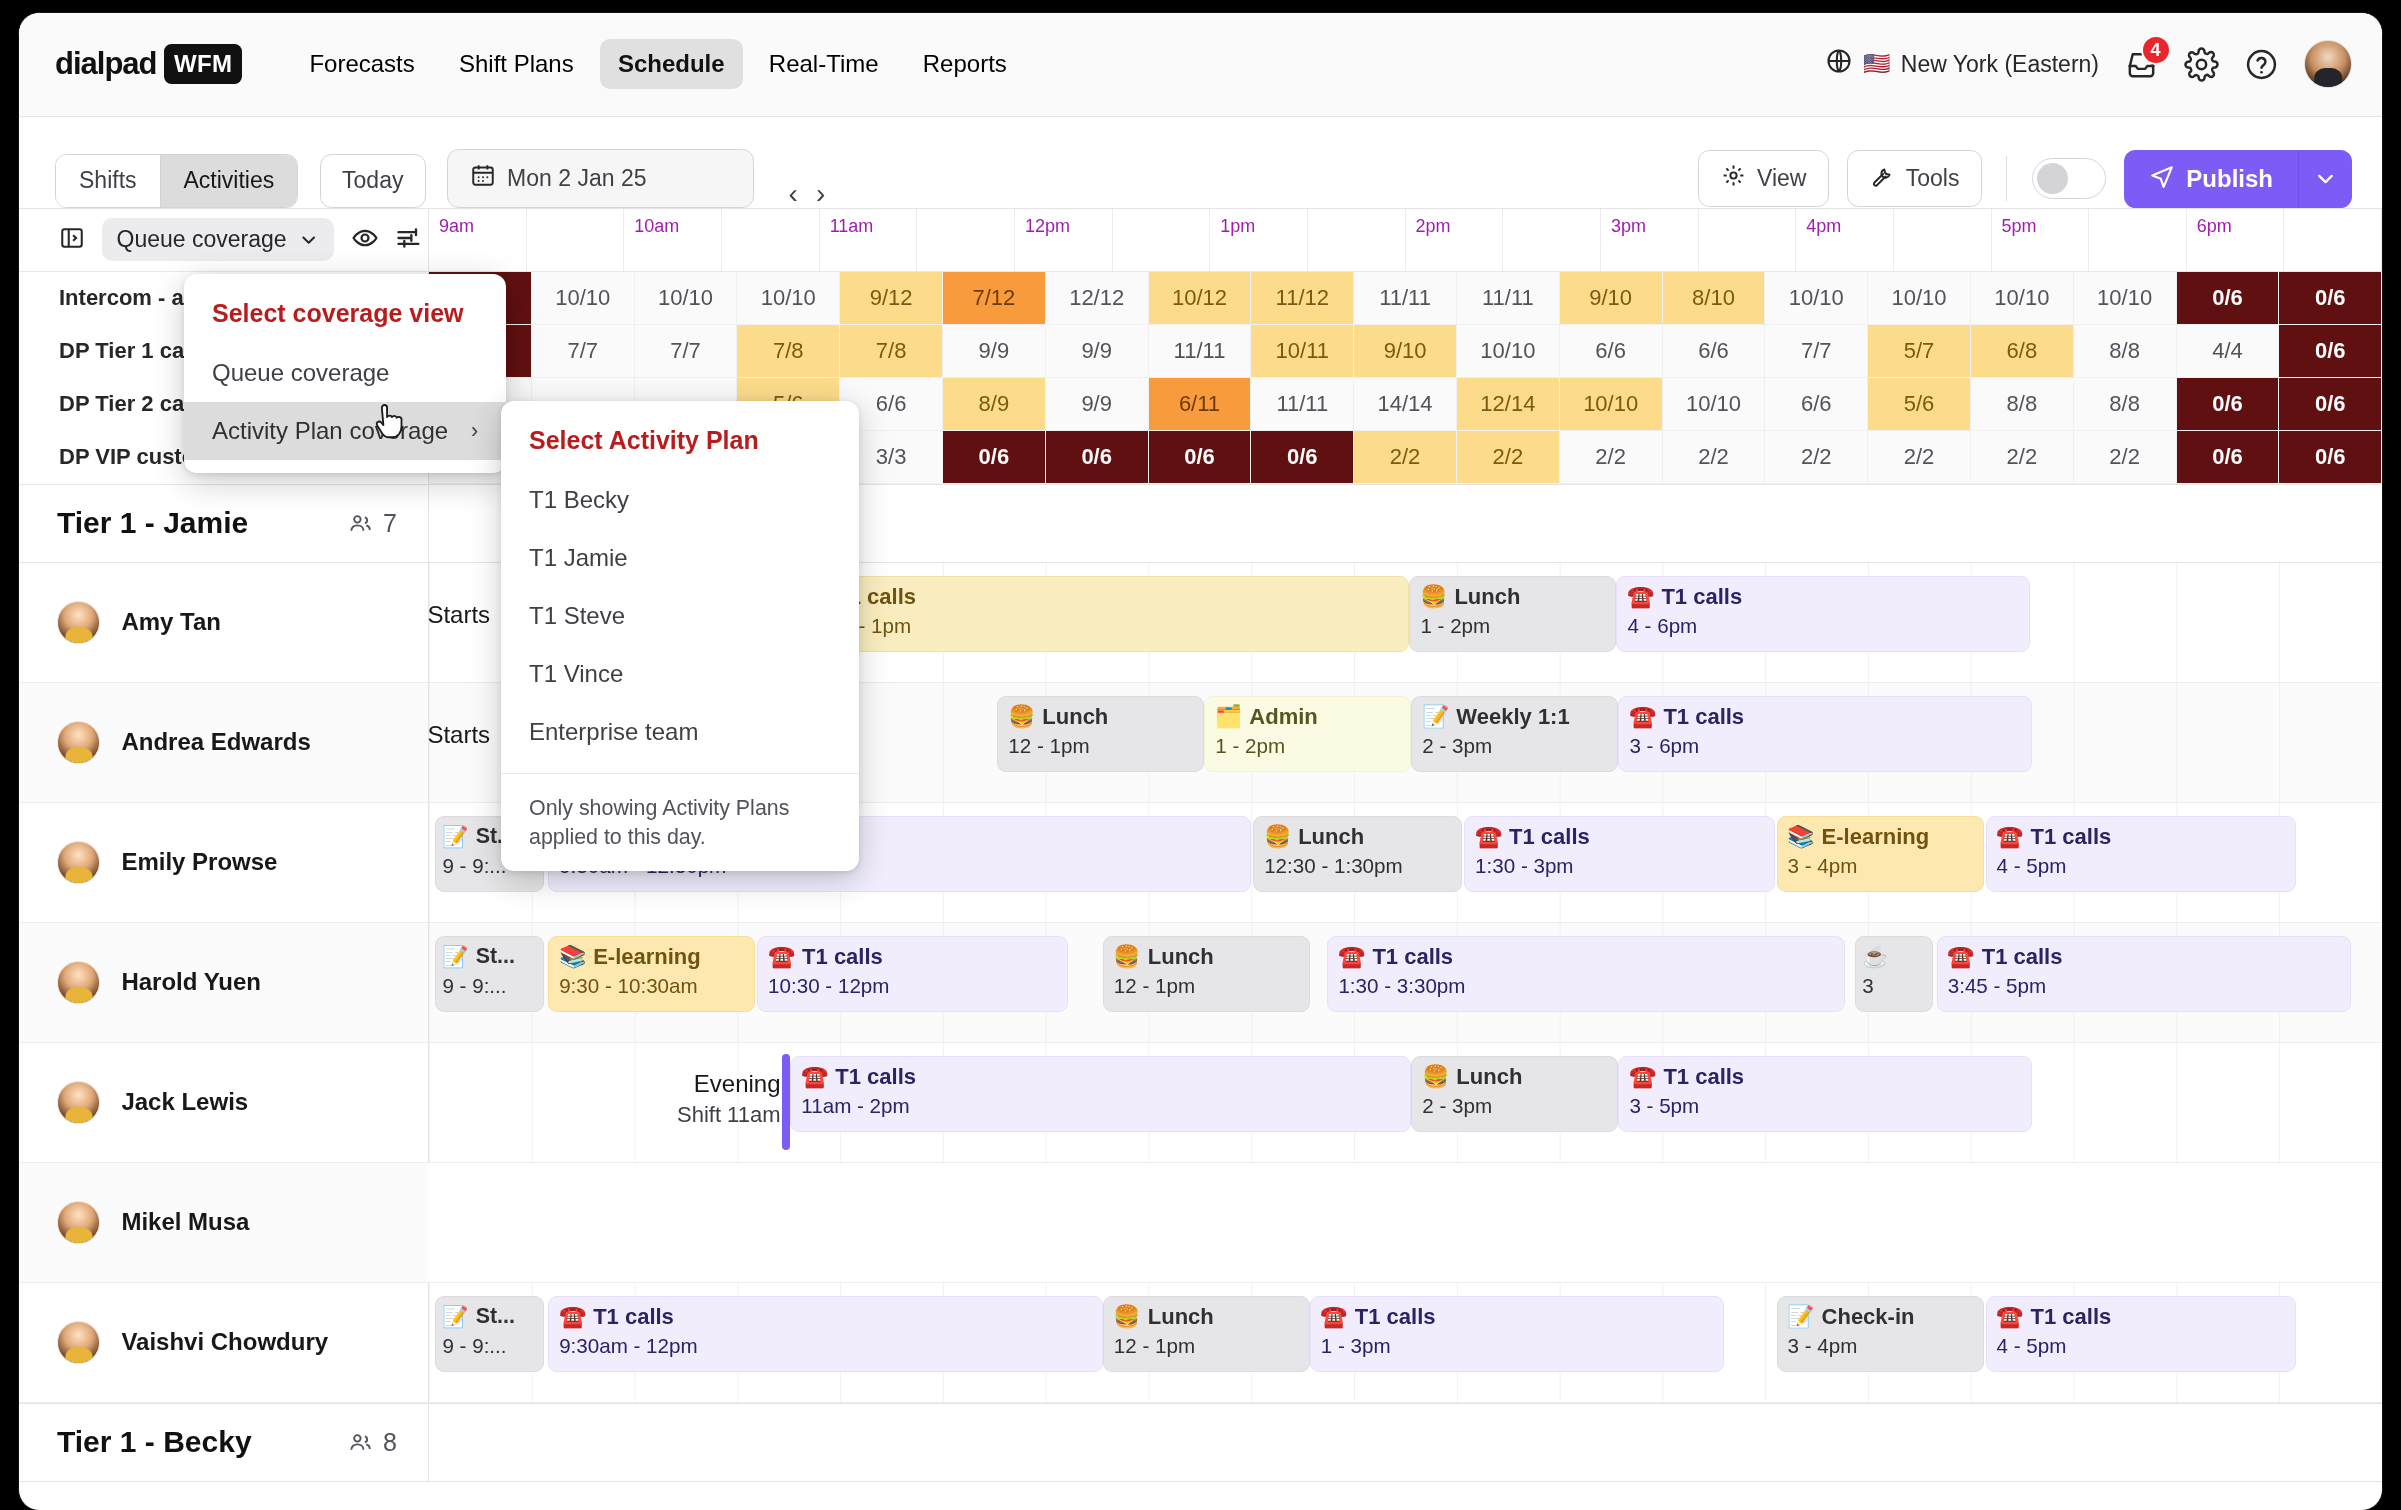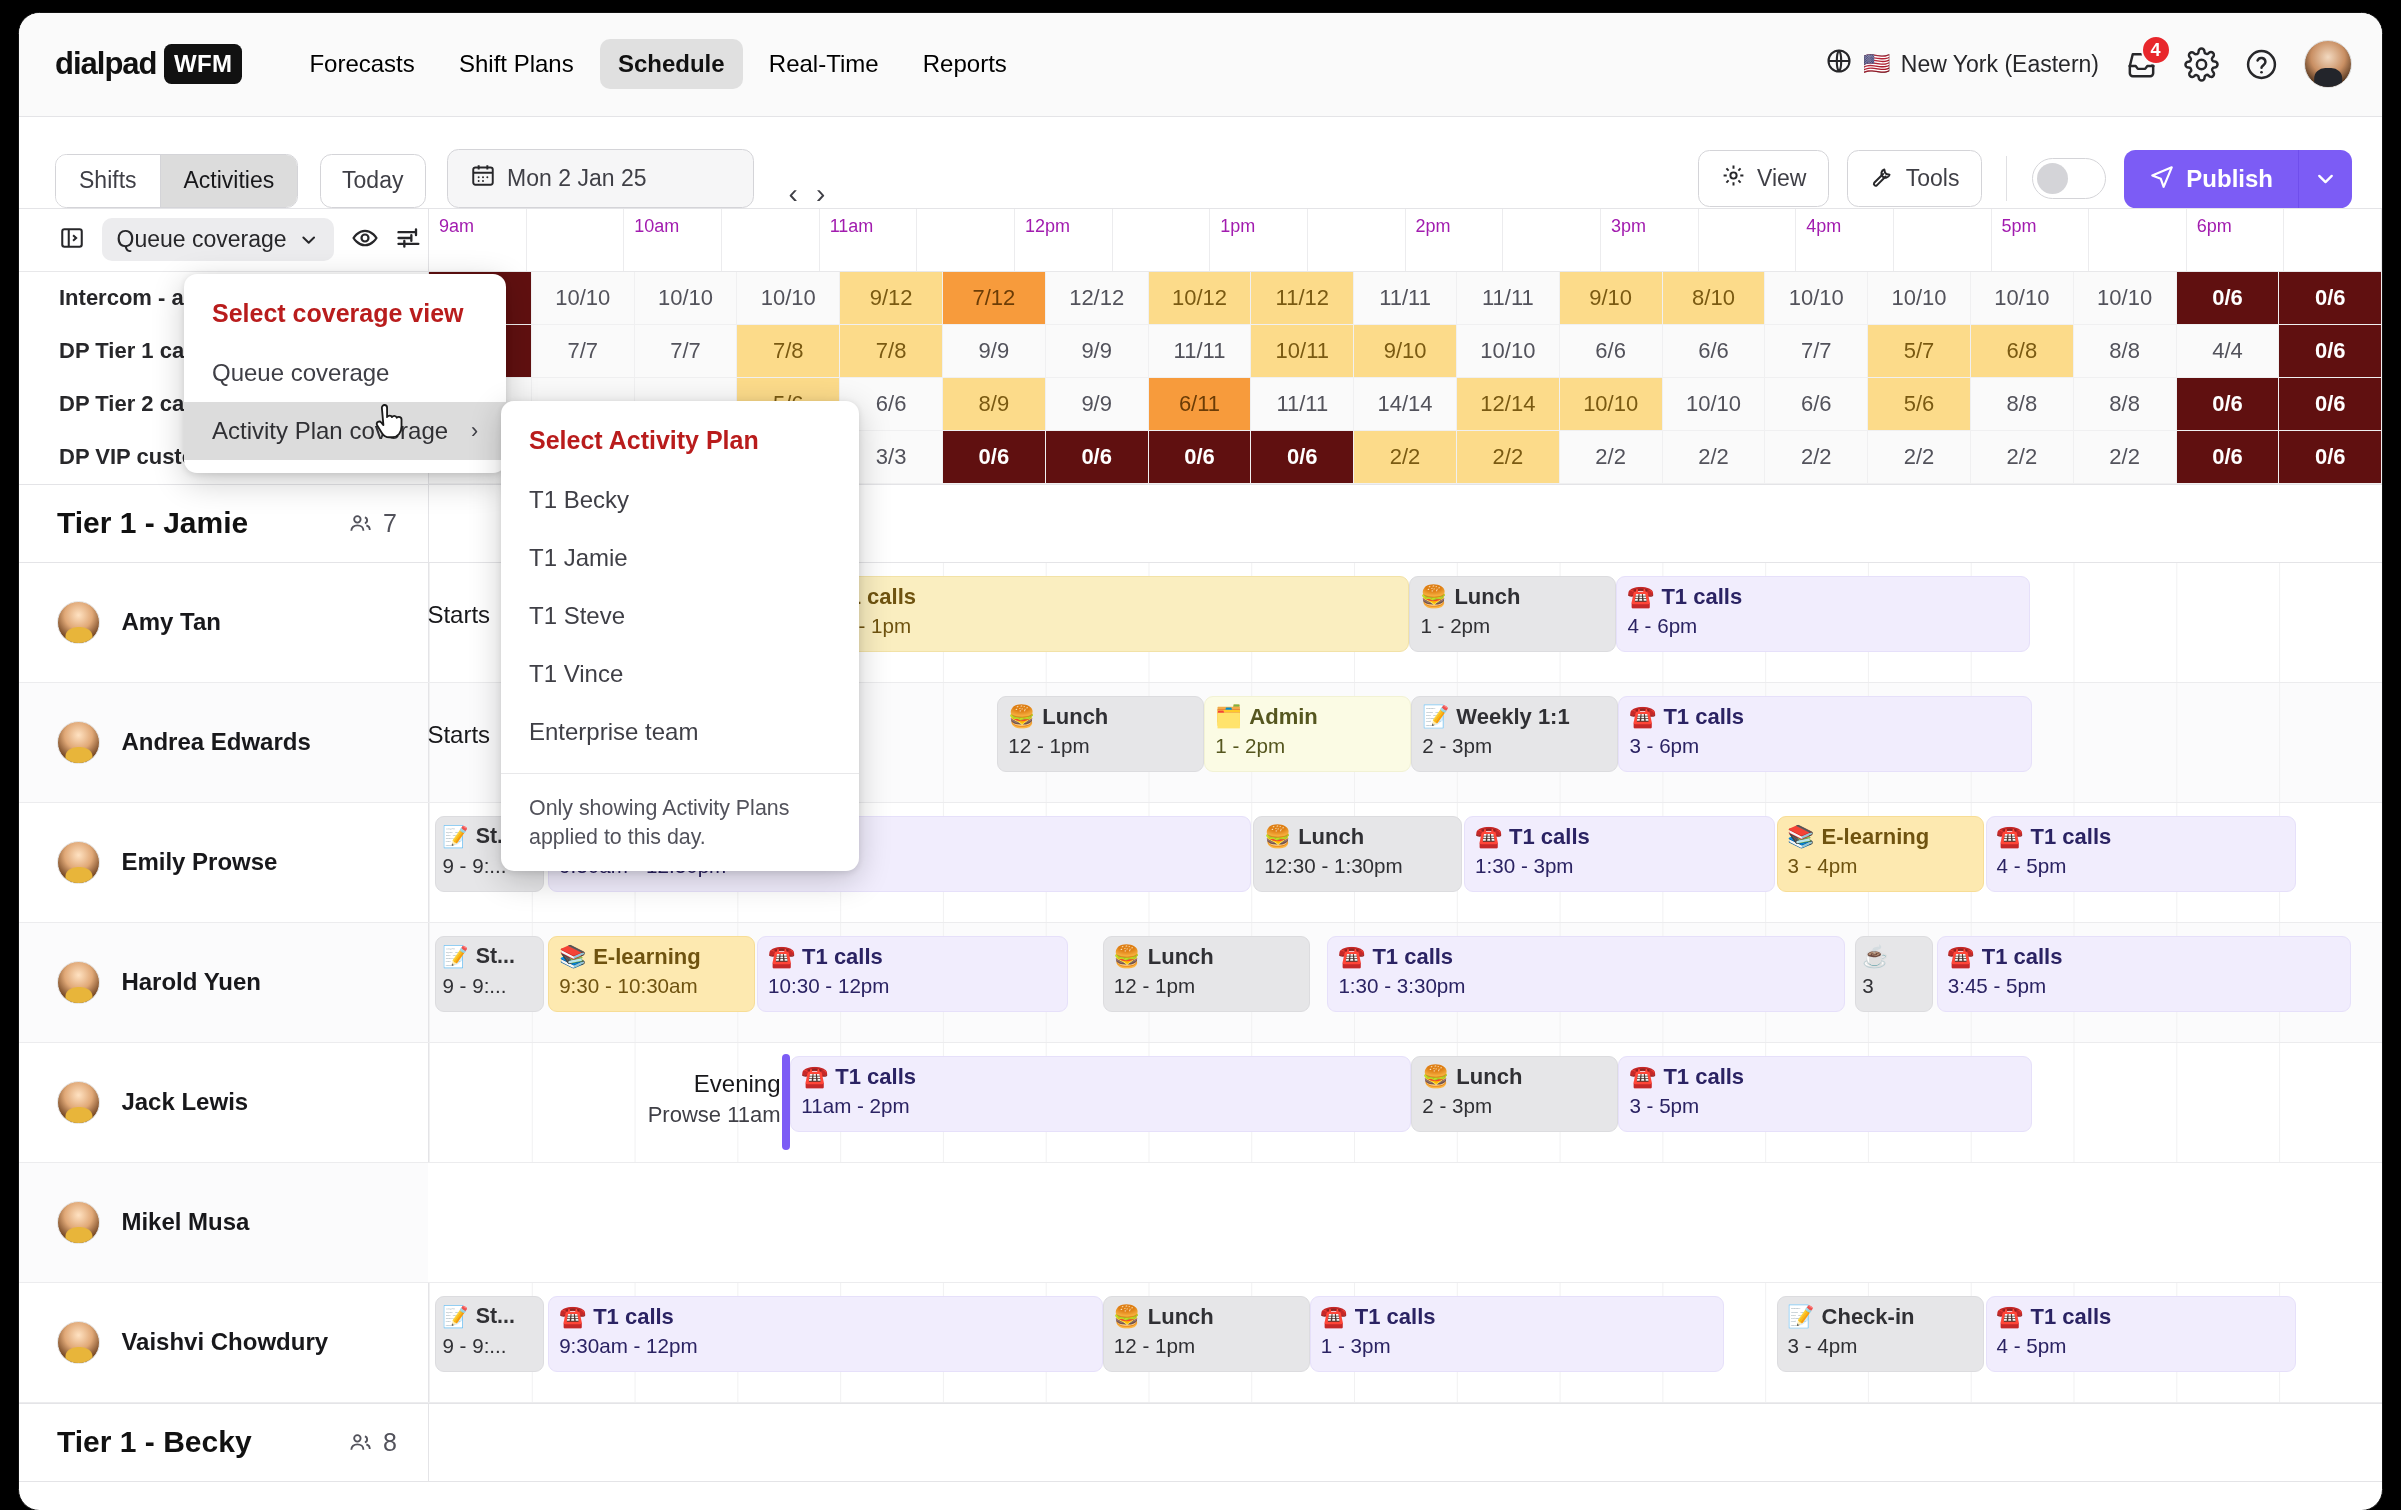--- a/index.html
+++ b/index.html
@@ -722,21 +722,21 @@
           </div>
         </div>
         <div class="agentrow">
           <div class="agentrow-left">
             <div class="avatar"></div>
             <div class="agent-name">Jack Lewis</div>
           </div>
           <div class="agentrow-right">
             <div class="startsat" style="left: 0px; width: 18%;">
               <div>Evening</div>
-              <div class="sub">Prowse 11am</div>
+              <div class="sub">Shift 11am</div>
             </div>
             <div class="purplebar" style="left: 18.1%;"></div>
             <div class="ev purple" style="left: 18.5%; width: 31.8%;">
               <div class="t">
                 <span>☎️</span>
                 <span>T1 calls</span>
               </div>
               <div class="s">11am - 2pm</div>
             </div>
             <div class="ev gray" style="left: 50.3%; width: 10.6%;">

